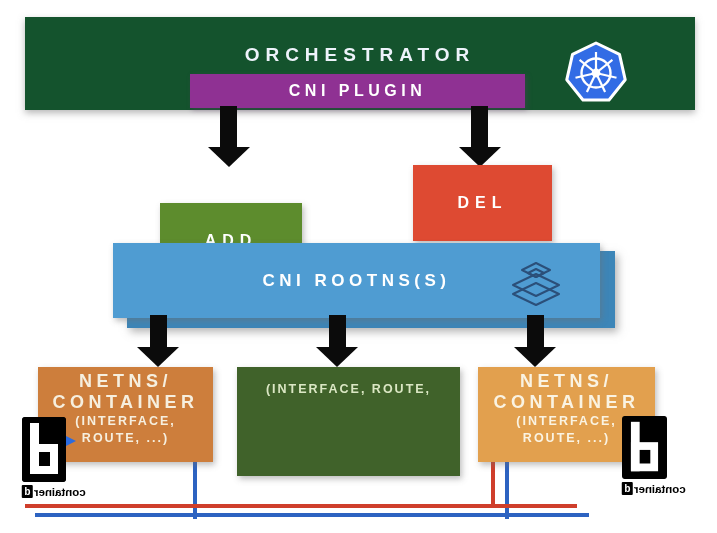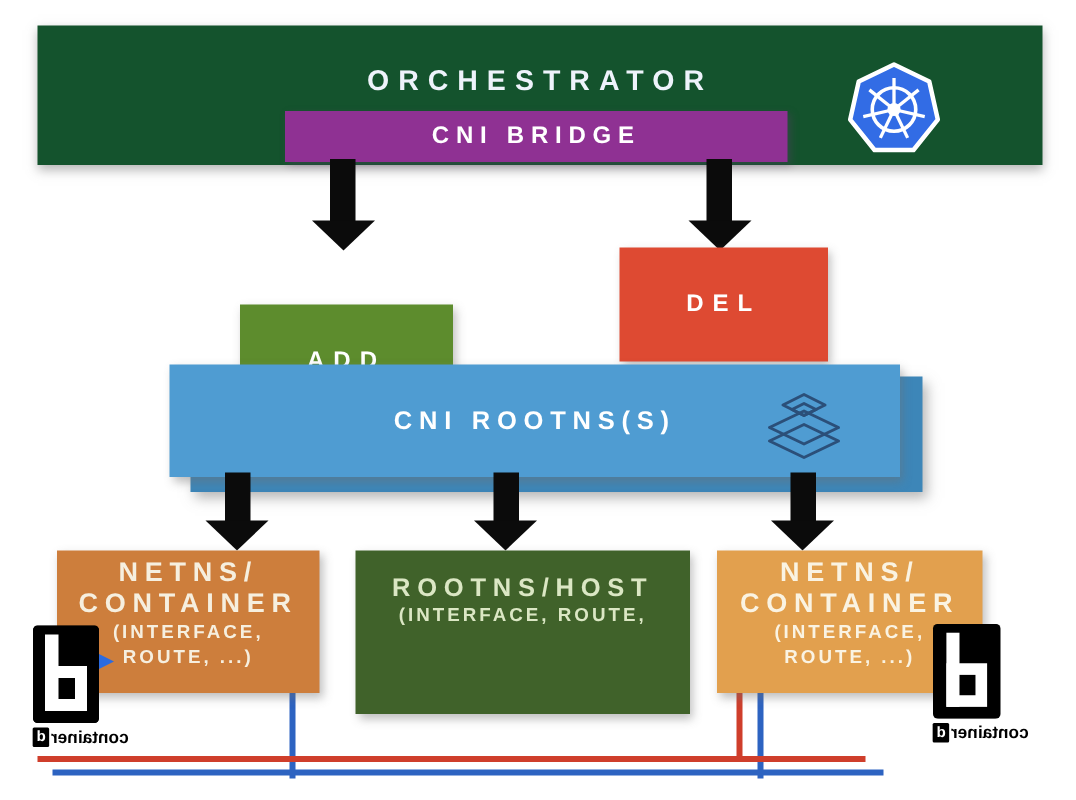--- a/index.html
+++ b/index.html
@@ -80,21 +80,21 @@
         <line x1="32" y1="32" x2="52.5" y2="36.7"></line>
         <line x1="32" y1="32" x2="41.1" y2="50.9"></line>
         <line x1="32" y1="32" x2="22.9" y2="50.9"></line>
         <line x1="32" y1="32" x2="11.5" y2="36.7"></line>
         <line x1="32" y1="32" x2="15.6" y2="18.9"></line>
       </g>
       <circle cx="32" cy="32" r="4.4" fill="#ffffff"></circle>
     </svg>
   </div>
 
-  <div id="cni-library" class="abs box">CNI BRIDGE</div>
+  <div id="cni-library" class="abs box">CNI PLUGIN</div>
 
   <div class="arrow-stem" style="left:220px;top:106px;height:42px;"></div>
   <div class="arrow-head" style="left:208px;top:147px;"></div>
   <div class="arrow-stem" style="left:471px;top:106px;height:42px;"></div>
   <div class="arrow-head" style="left:459px;top:147px;"></div>
 
   <div id="add-box" class="abs box">ADD</div>
   <div id="del-box" class="abs box">DEL</div>
 
   <div id="plugins-shadow" class="abs"></div>
@@ -124,21 +124,20 @@
   <div class="hline line-blue" style="left:35px;top:513px;width:554px;"></div>
 
   <div id="netns-left" class="abs ns-box">
     <div class="ns-big">NETNS/</div>
     <div class="ns-big">CONTAINER</div>
     <div class="ns-small">(INTERFACE,</div>
     <div class="ns-small">ROUTE, ...)</div>
   </div>
 
   <div id="rootns-host" class="abs ns-box">
-    <div class="ns-big" style="font-size:17px;">ROOTNS/HOST</div>
     <div class="ns-small">(INTERFACE, ROUTE,</div>
   </div>
 
   <div id="netns-right" class="abs ns-box">
     <div class="ns-big">NETNS/</div>
     <div class="ns-big">CONTAINER</div>
     <div class="ns-small">(INTERFACE,</div>
     <div class="ns-small">ROUTE, ...)</div>
   </div>
 

